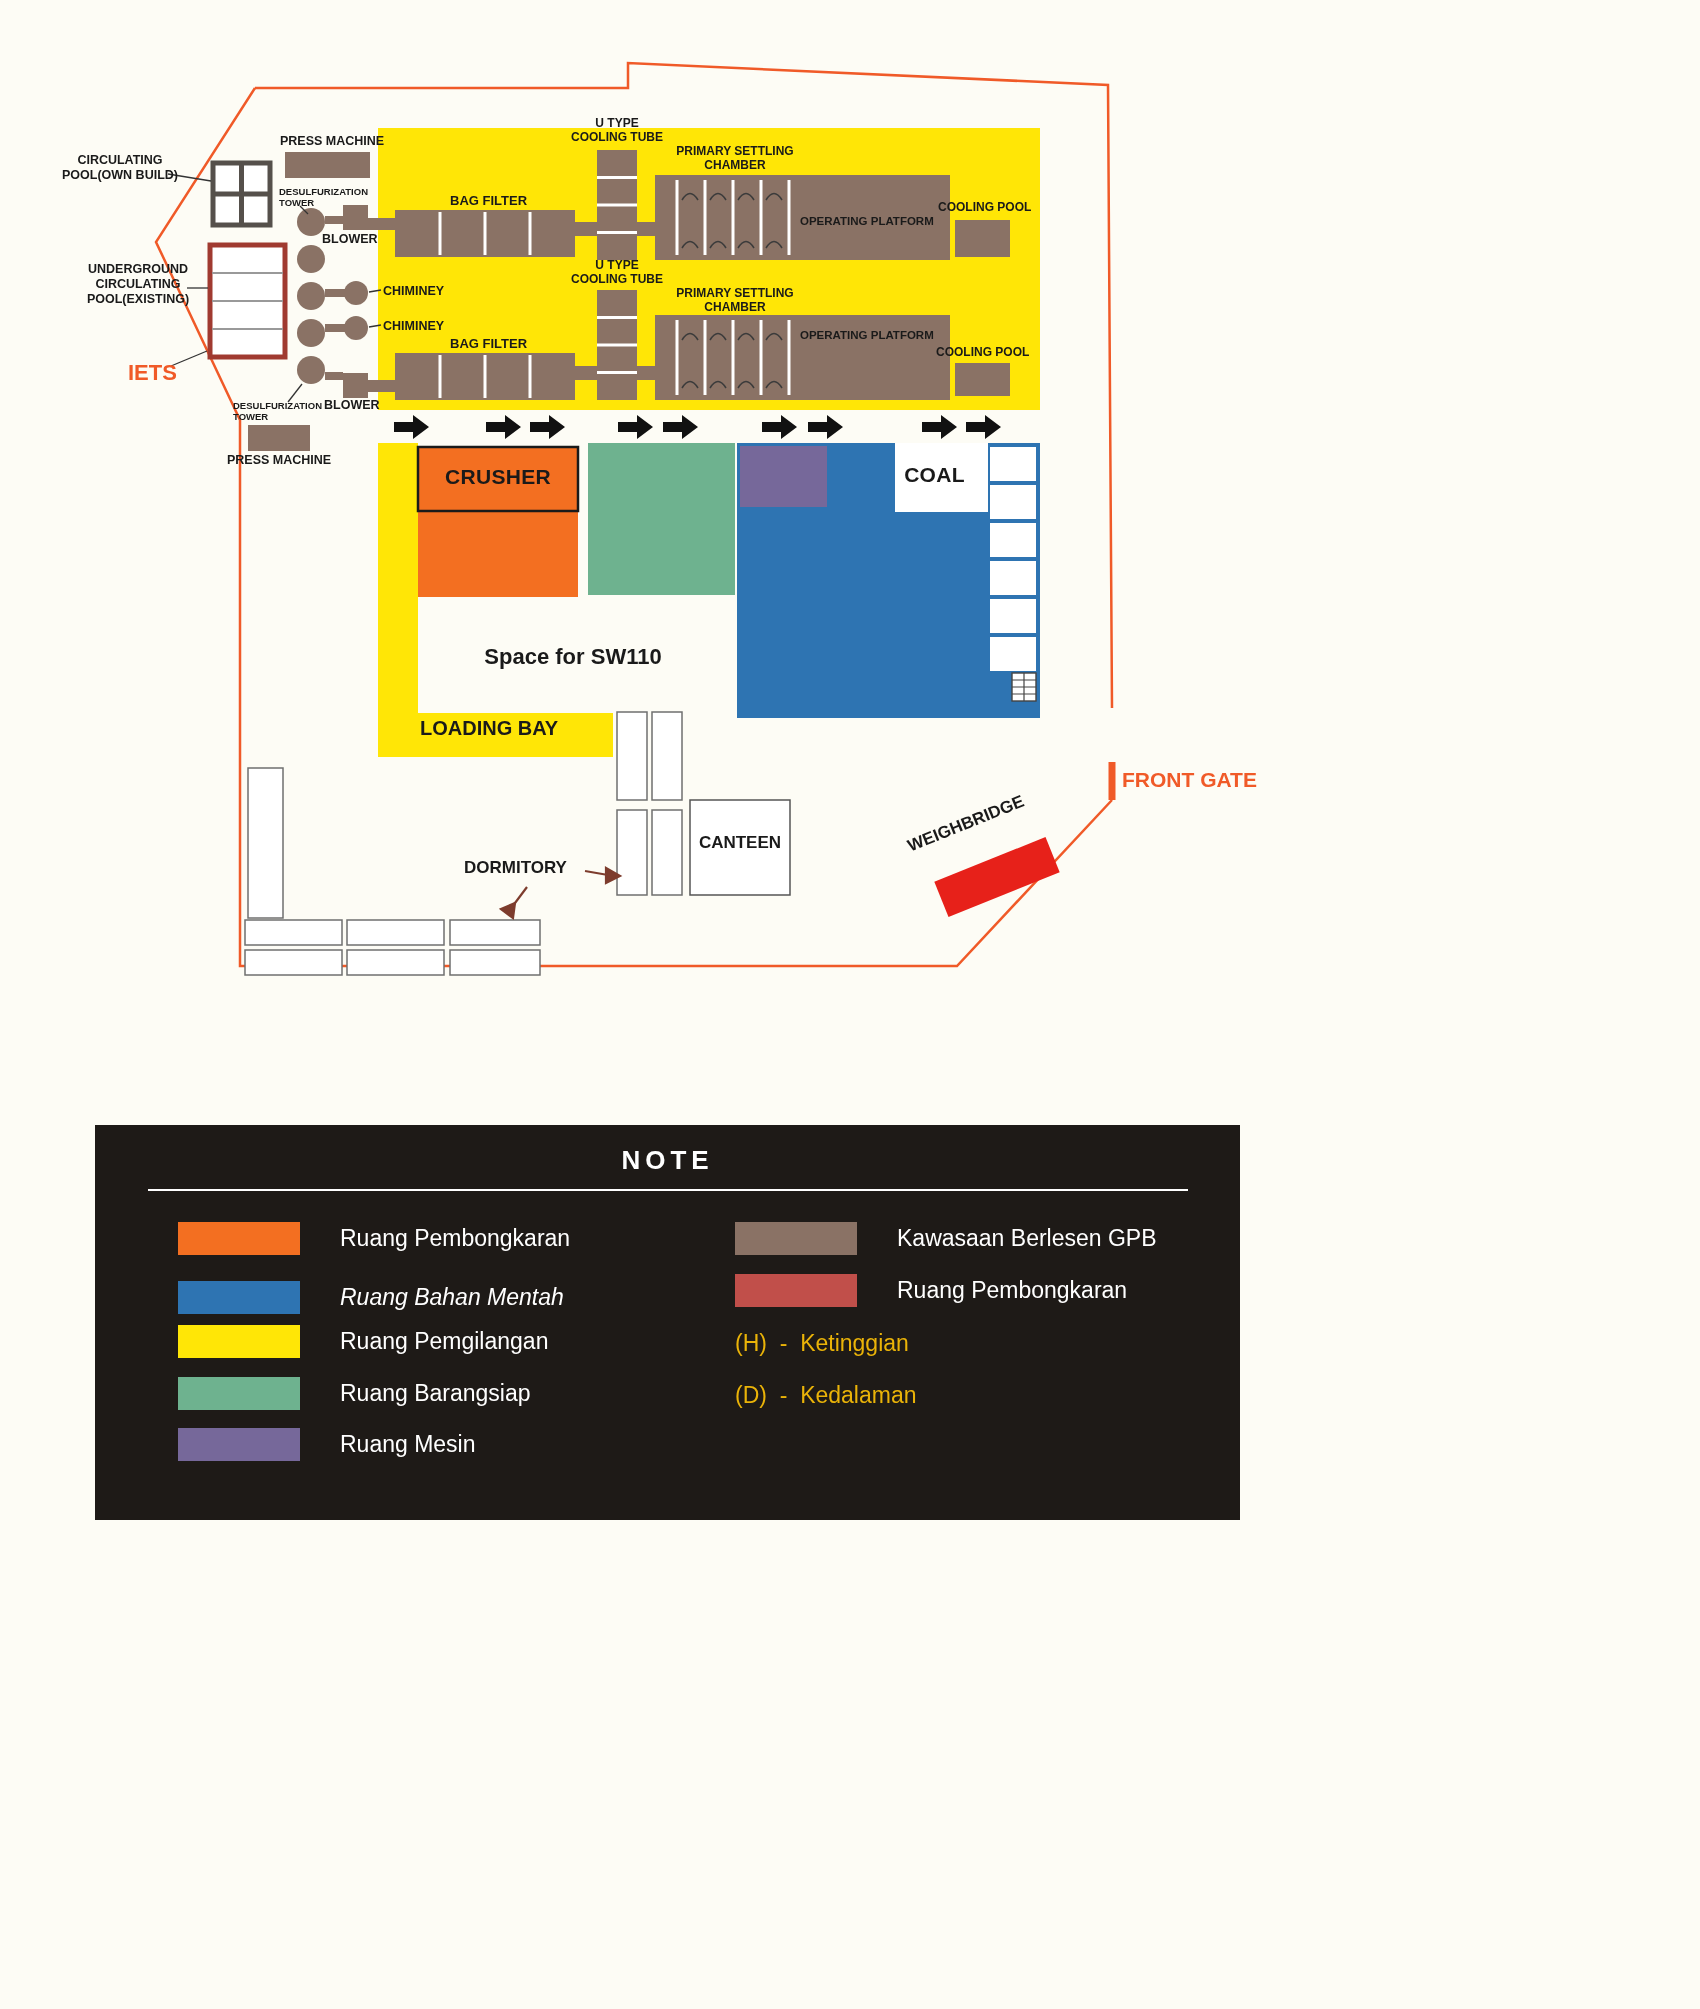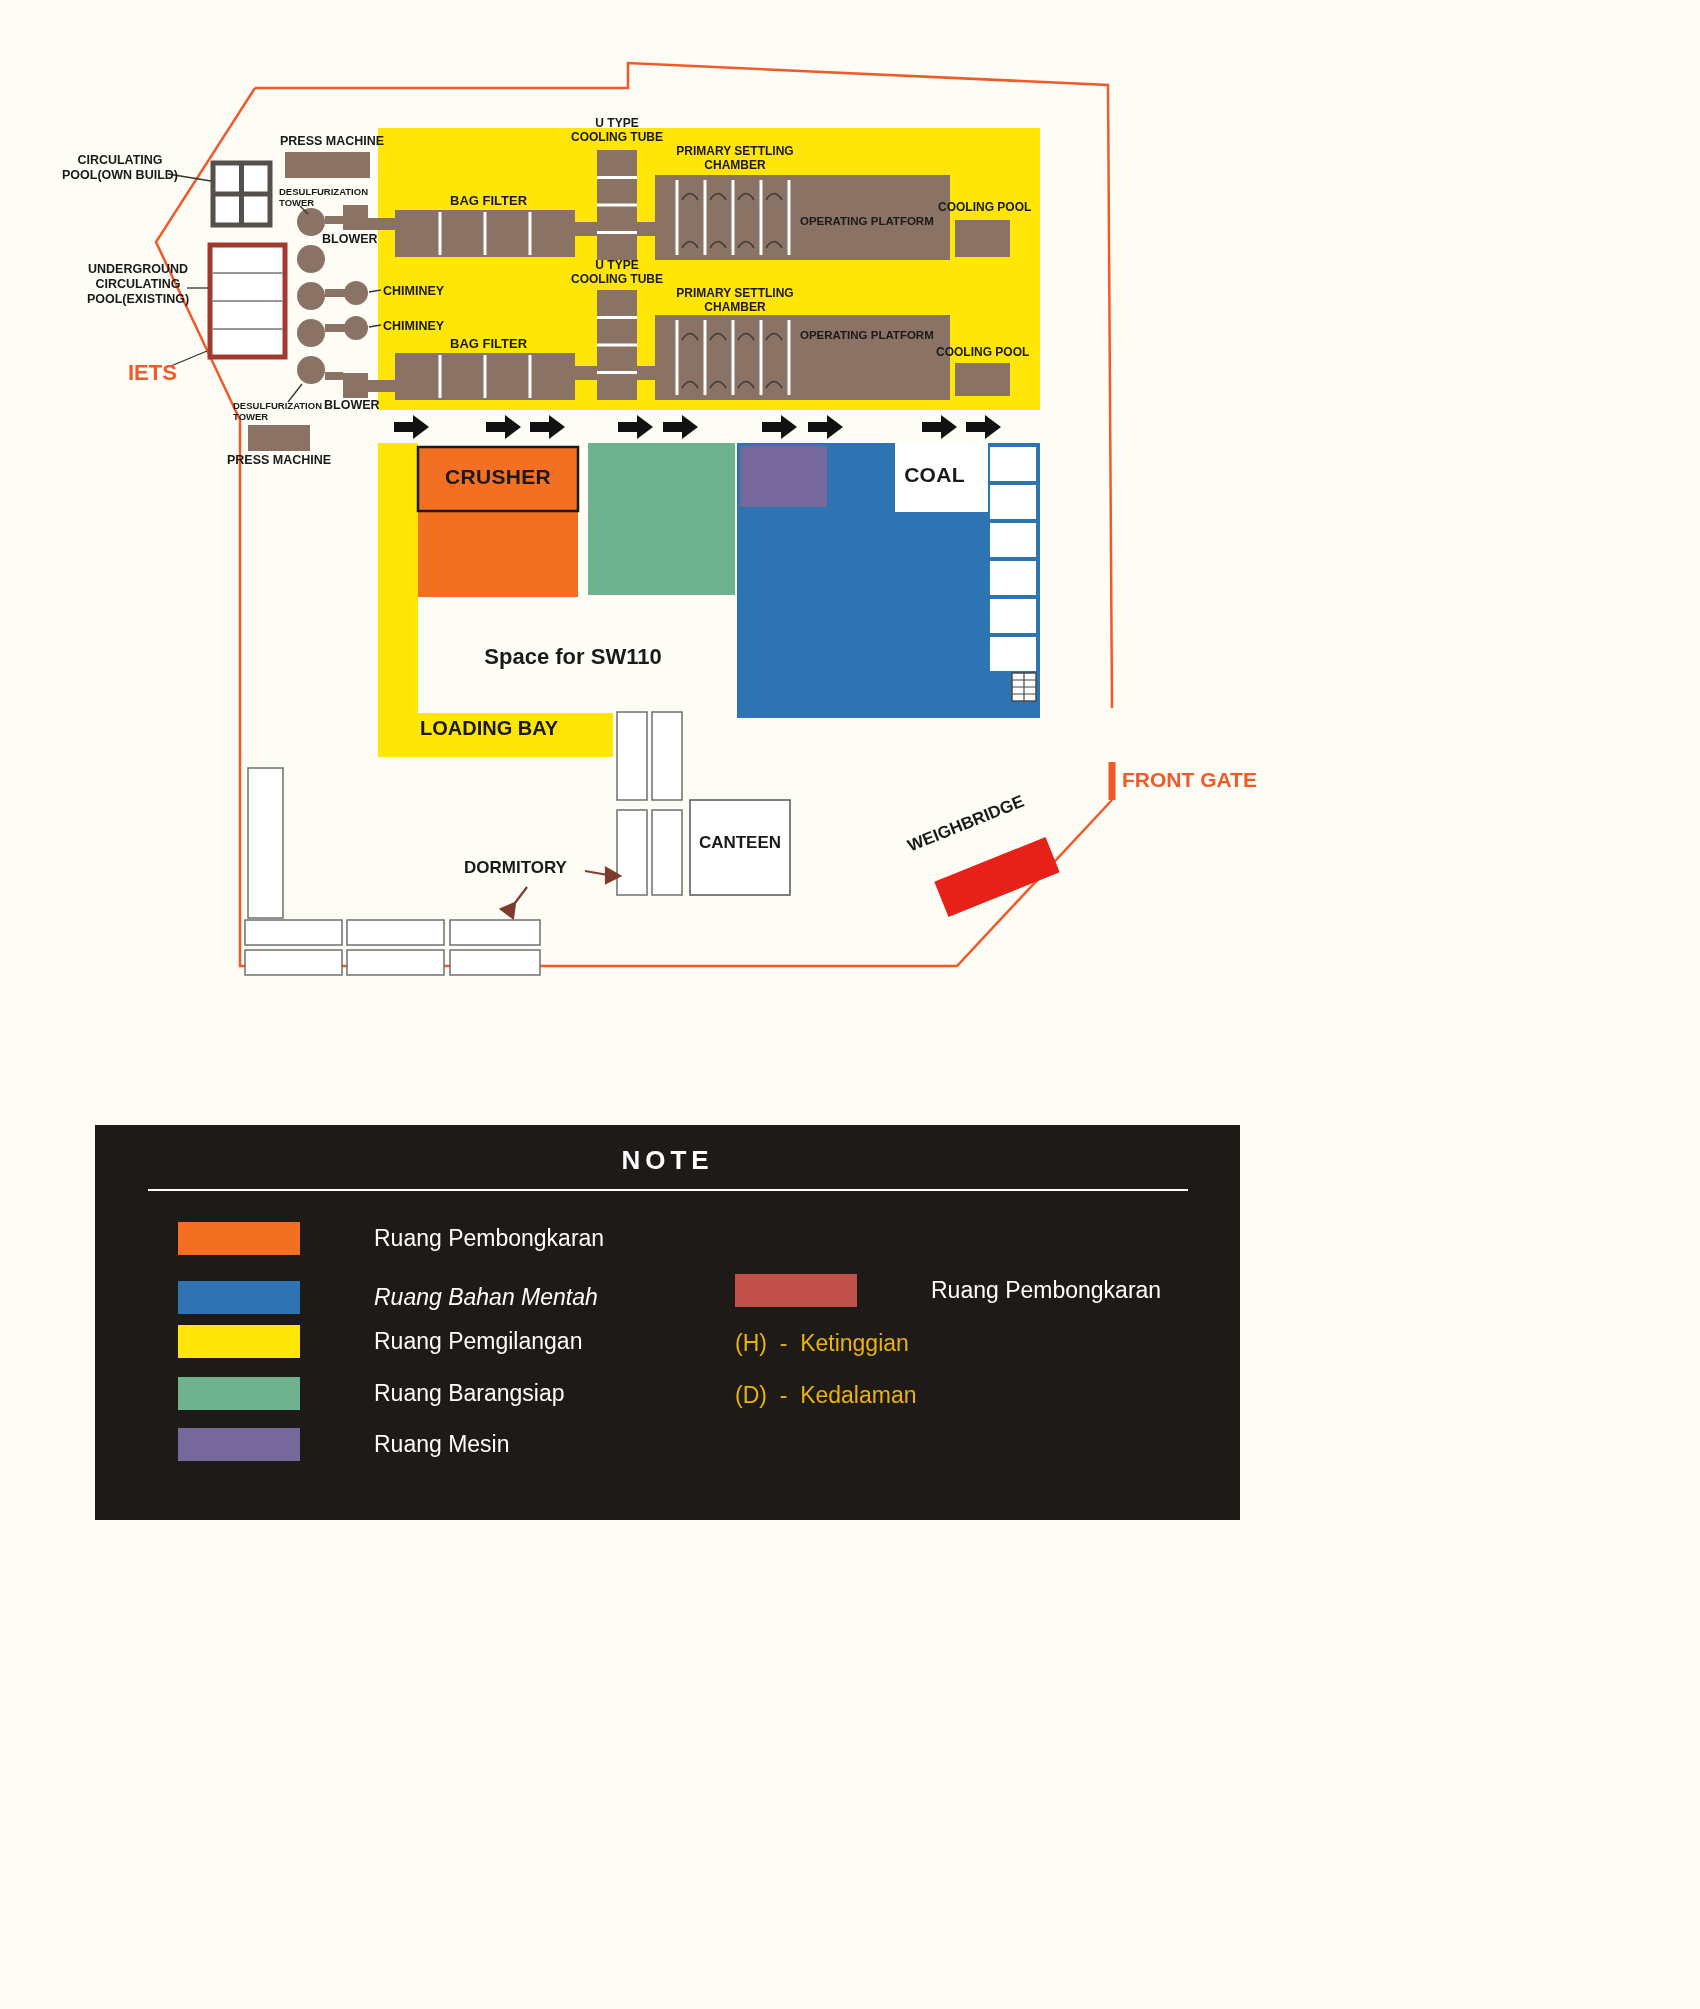--- a/index.html
+++ b/index.html
@@ -14,21 +14,21 @@
   .lbl{position:absolute;white-space:pre-line;font-weight:600;line-height:1.18;color:#1a1a1a;}
   .ctr{text-align:center;}
   .nowrap{white-space:nowrap;}
   .big{font-size:21px;letter-spacing:.3px;}
   .rot{transform:rotate(-22deg);transform-origin:center;}
   
   .note-panel{position:absolute;left:95px;top:1125px;width:1145px;height:395px;}
   .note-title{position:absolute;left:0;top:20px;width:100%;text-align:center;
     color:#fff;font-size:26px;font-weight:bold;letter-spacing:5px;}
   .note-divider{position:absolute;left:53px;top:64px;width:1040px;height:2px;background:#fff;}
-  .legend-item{position:absolute;display:flex;align-items:center;height:33px;gap:34px;}
+  .legend-item{position:absolute;display:flex;align-items:center;height:33px;}
   .swatch{width:122px;height:33px;flex:0 0 122px;}
   .legend-label{margin-left:40px;color:#fff;font-size:23px;white-space:nowrap;}
   .note-line{position:absolute;color:#eab308;font-size:23px;line-height:33px;white-space:pre;}
 </style>
 </head>
 <body>
 
 <div class="plan">
 
   <svg width="1700" height="1060" viewBox="0 0 1700 1060">
@@ -216,20 +216,24 @@
   </div>
   <div class="legend-item" style="left:83px;top:252px;">
     <div class="swatch" style="background: rgb(110, 178, 143);"></div>
     <div class="legend-label">Ruang Barangsiap</div>
   </div>
   <div class="legend-item" style="left:83px;top:303px;">
     <div class="swatch" style="background: rgb(118, 104, 154);"></div>
     <div class="legend-label">Ruang Mesin</div>
   </div>
 
+  <div class="legend-item" style="left:640px;top:97px;">
+    <div class="swatch" style="background: rgb(138, 114, 101);"></div>
+    <div class="legend-label">Kawasaan Berlesen GPB</div>
+  </div>
   <div class="legend-item" style="left:640px;top:149px;">
     <div class="swatch" style="background: rgb(193, 79, 74);"></div>
     <div class="legend-label">Ruang Pembongkaran</div>
   </div>
 
   <div class="note-line" style="left:640px;top:202px;">(H)  -  Ketinggian</div>
   <div class="note-line" style="left:640px;top:254px;">(D)  -  Kedalaman</div>
 </div>
 
 </body></html>

